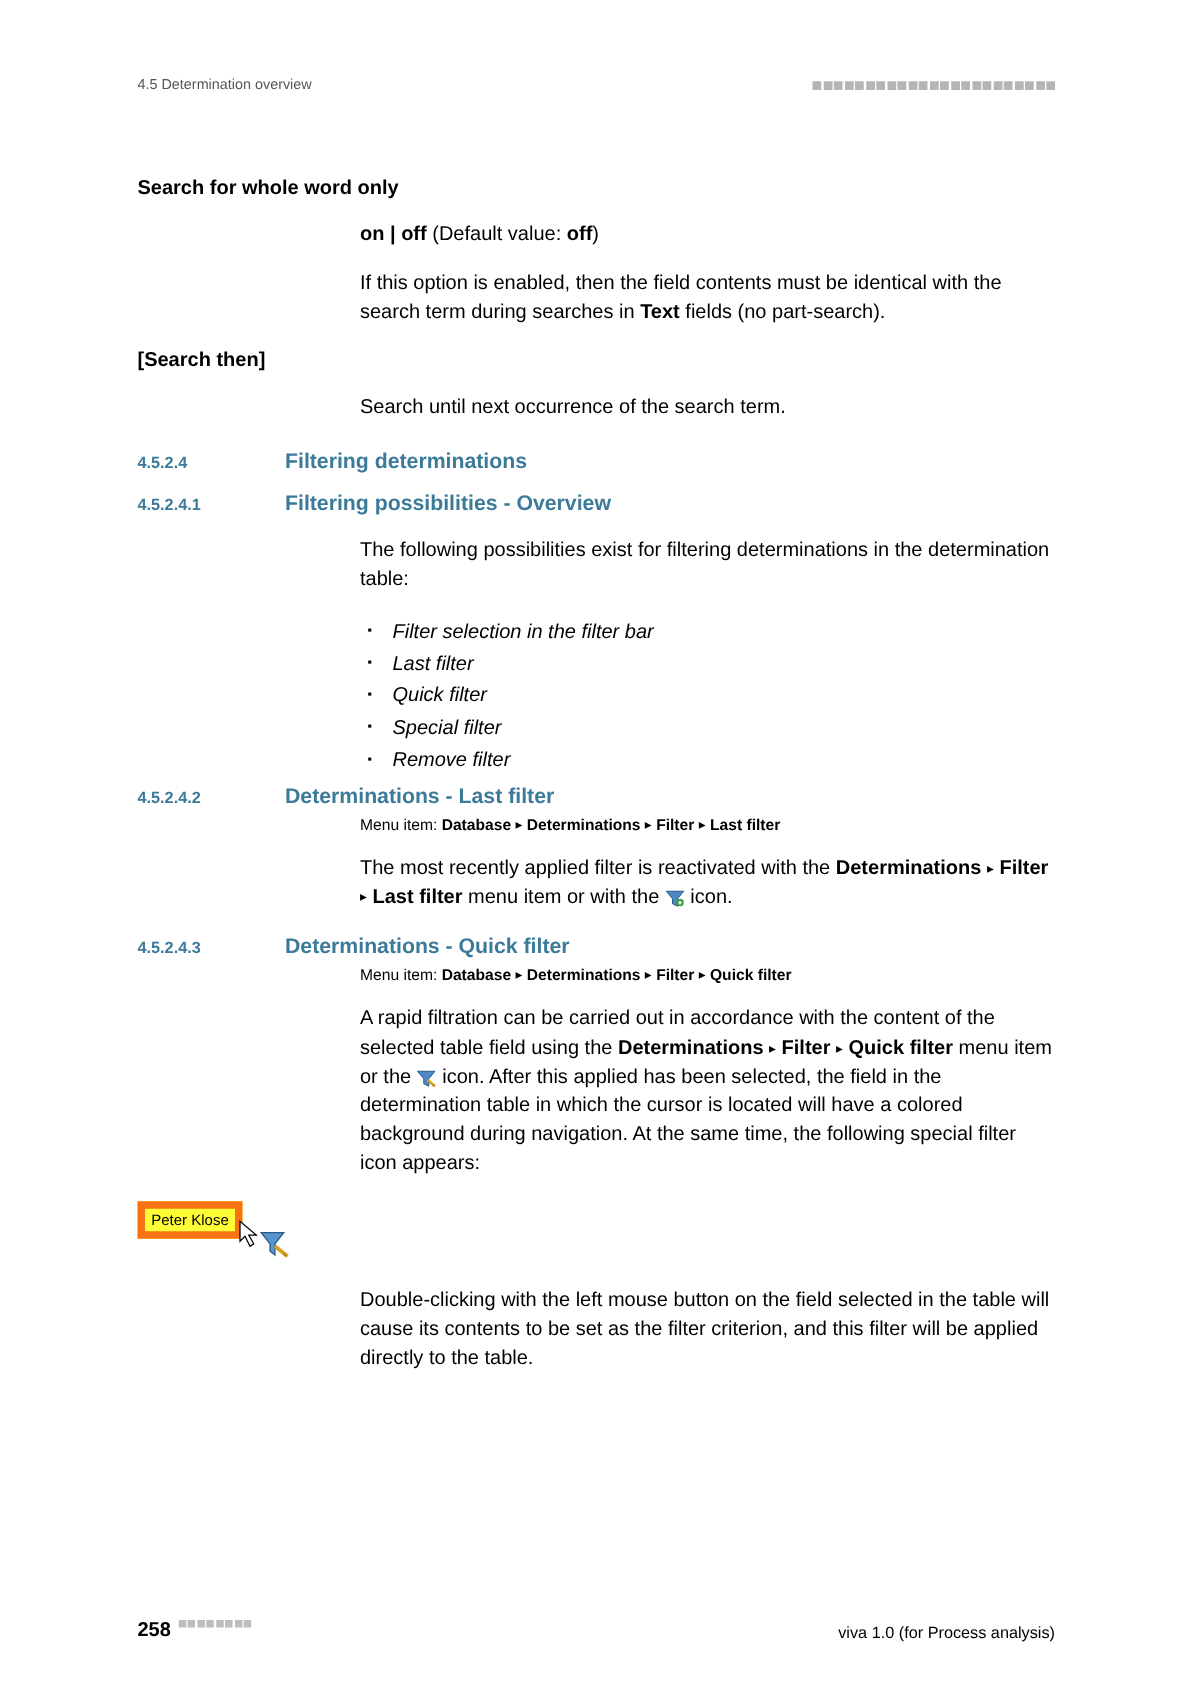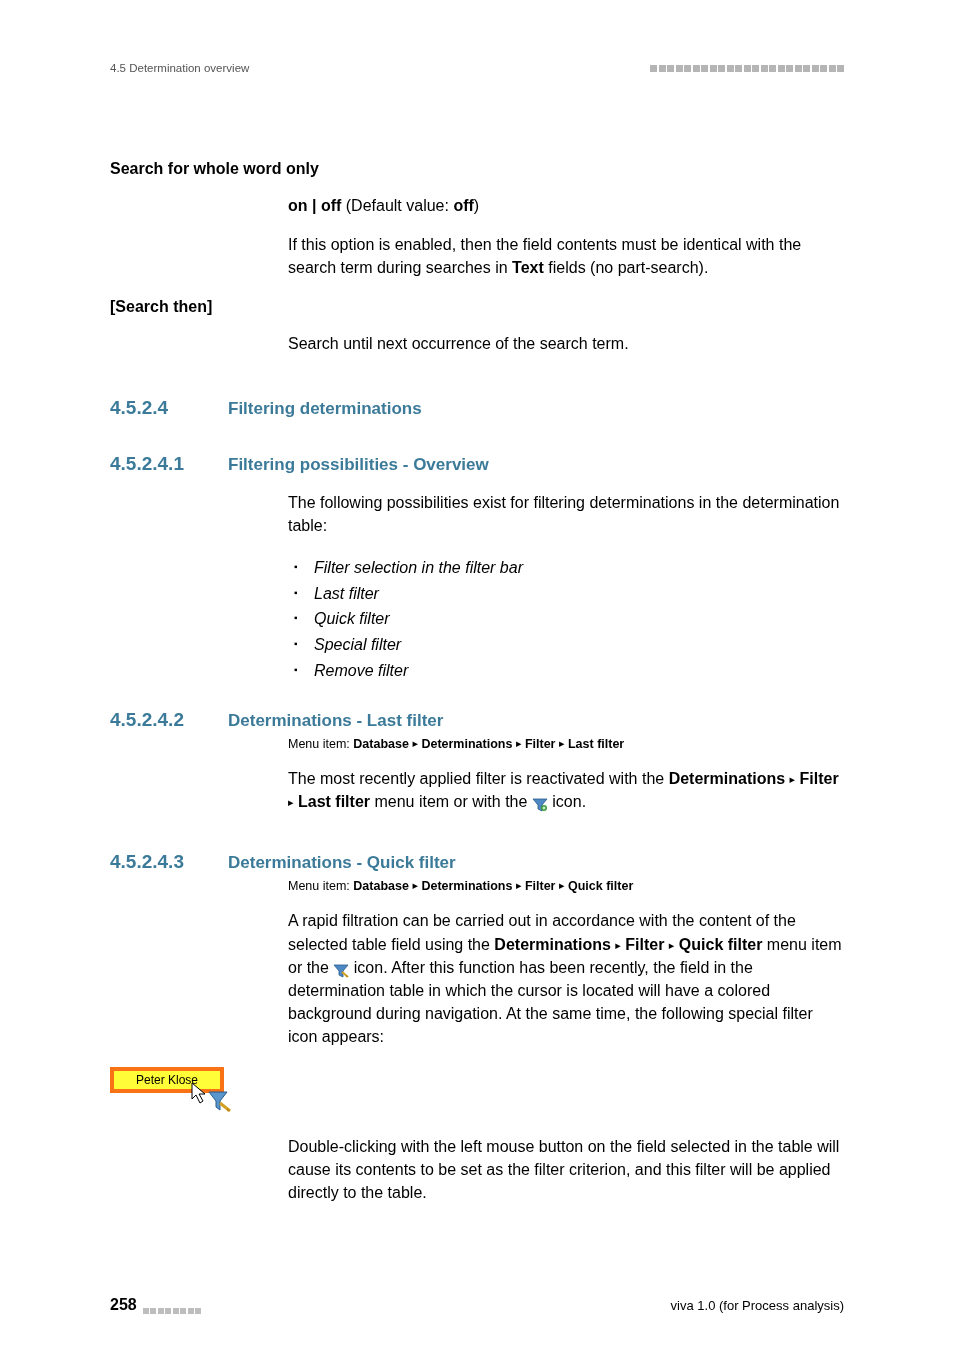--- a/index.html
+++ b/index.html
@@ -13,21 +13,21 @@
   }
   .page {
     padding: 62px 110px 0 110px;
   }
   .running-head {
     display: flex;
     justify-content: space-between;
     align-items: center;
     font-size: 11.5px;
     color: #555;
-    margin-bottom: 86px;
+    margin-bottom: 68px;
     gap: 45px;
   }
   .head-squares {
     display: flex;
     gap: 1.5px;
   }
   .head-squares span {
     width: 7px;
     height: 7px;
     background: #b5b5b5;
@@ -49,22 +49,21 @@
   .sec-row {
     display: flex;
     align-items: baseline;
     margin-top: 6px;
     margin-bottom: 6px;
   }
   .sec-num {
     width: 118px;
     font-weight: bold;
     color: #3a3a3a;
-    font-size: 19px;
-    margin-top: 20px;
+    font-size: 13px;
   }
   .sec-num.acc { color: #3b7a99; }
   .sec-title {
     font-weight: bold;
     font-size: 17px;
     color: #3a3a3a;
   }
   .sec-title.acc { color: #3b7a99; }
   .subwindow-line {
     margin-left: 178px;
@@ -102,42 +101,42 @@
     top: -1px;
   }
   .quickfilter-img {
     margin: 18px 0 22px 0;
     position: relative;
     width: 130px;
     height: 46px;
   }
   .qf-cell {
     background: #fffd38;
-    border: 4px solid #f97316;
+    border: 6px solid #f97316;
     font-size: 12px;
-    padding: 2px 22px;
+    padding: 2px 5px;
     font-family: Arial, sans-serif;
     display: inline-block;
   }
   .qf-cursor {
     position: absolute;
     left: 80px;
     top: 14px;
   }
   .footer {
     position: absolute;
     bottom: 36px;
     left: 110px;
     right: 110px;
     display: flex;
     justify-content: space-between;
     align-items: center;
     font-size: 13px;
   }
-  .footer-left { display: flex; align-items: flex-end; gap: 6px; }
+  .footer-left { display: flex; align-items: flex-start; gap: 6px; }
   .footer-page { font-weight: bold; font-size: 16px; }
   .footer-squares {
     display: flex;
     gap: 1.5px;
   }
   .footer-squares span {
     width: 6px; height: 6px;
     background: #bdbdbd;
     display: inline-block;
   }
@@ -239,21 +238,21 @@
   </div>
   <div class="indent-block">
     <p>
       <span>A rapid filtration can be carried out in accordance with the content of the selected table field using the </span><span class="bold">Determinations</span> <span class="tri">▸</span> <span class="bold">Filter</span> <span class="tri">▸</span> <span class="bold">Quick filter</span><span> menu item or the </span>
       <span class="inline-icon">
         <svg viewBox="0 0 16 14">
             <path d="M1 1 L15 1 L10 7 L10 13 L6 11 L6 7 Z" fill="#4d88c4" stroke="#2a5b8a" stroke-width="0.8"></path>
             <path d="M9 8 L15 13" stroke="#d4a024" stroke-width="2.2"></path>
             <path d="M13 11 L15 13 L13 13 Z" fill="#b8831a"></path>
           </svg>
-      </span><span> icon. After this function has been recently, the field in the determination table in which the cursor is located will have a colored background during navigation. At the same time, the following special filter icon appears:</span>
+      </span><span> icon. After this applied has been selected, the field in the determination table in which the cursor is located will have a colored background during navigation. At the same time, the following special filter icon appears:</span>
     </p>
   </div>
 
   <div class="quickfilter-img">
     <span class="qf-cell">Peter Klose</span>
     <span class="qf-cursor">
       <svg width="46" height="34" viewBox="0 0 46 34">
         <path d="M2 2 L2 18 L6 14 L10 22 L13 20 L9 13 L15 13 Z" fill="#fff" stroke="#000" stroke-width="1"></path>
         <g transform="translate(18,10)">
           <path d="M1 1 L19 1 L12 10 L12 19 L8 16 L8 10 Z" fill="#5a95cc" stroke="#2a5b8a" stroke-width="1"></path>

